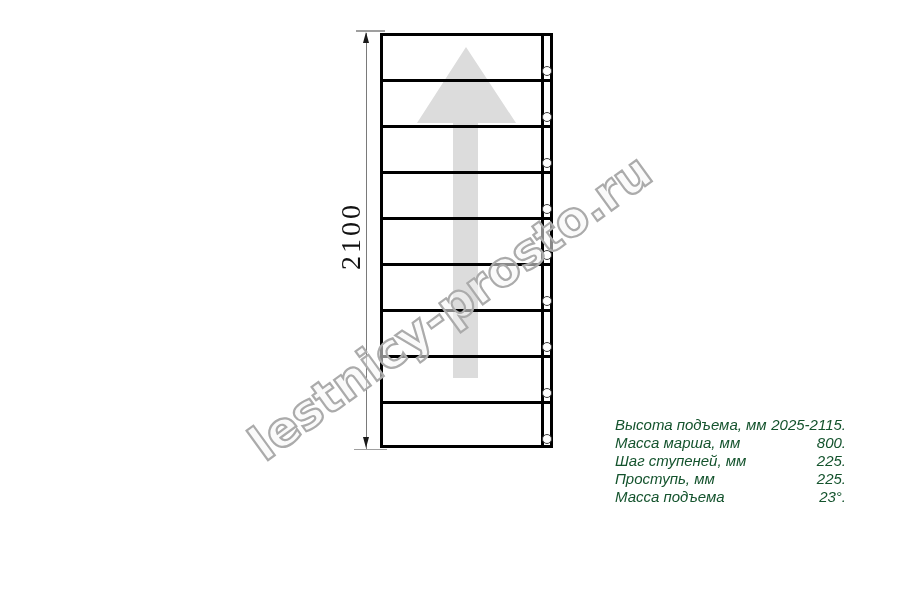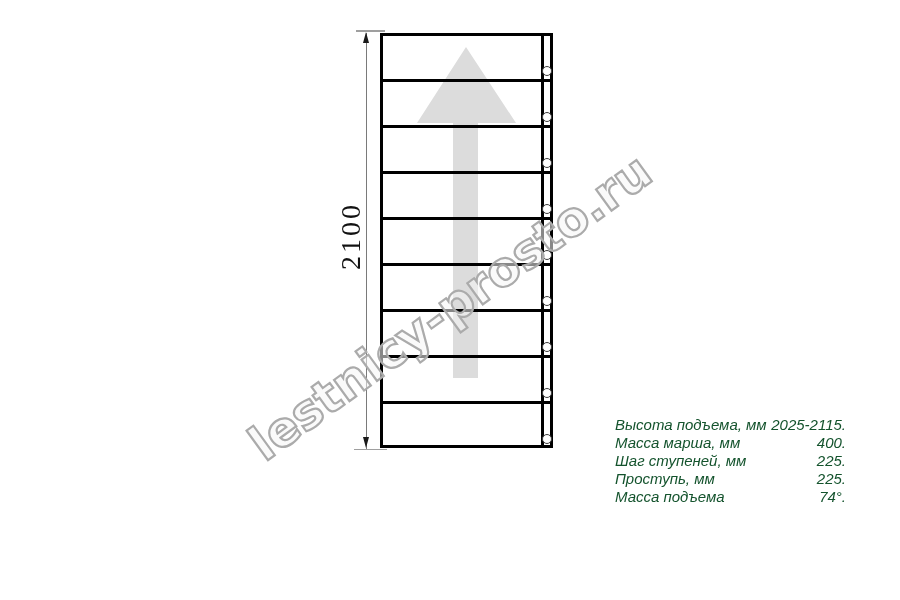--- a/index.html
+++ b/index.html
@@ -81,31 +81,31 @@
   <div class="dim-arrow down"></div>
   <div class="dim-label">2100</div>
 
   <div class="specs">
     <div class="spec-row">
       <span class="spec-label">Высота подъема, мм</span>
       <span class="spec-value">2025-2115.</span>
     </div>
     <div class="spec-row">
       <span class="spec-label">Масса марша, мм</span>
-      <span class="spec-value">400.</span>
+      <span class="spec-value">800.</span>
     </div>
     <div class="spec-row">
       <span class="spec-label">Шаг ступеней, мм</span>
       <span class="spec-value">225.</span>
     </div>
     <div class="spec-row">
       <span class="spec-label">Проступь, мм</span>
       <span class="spec-value">225.</span>
     </div>
     <div class="spec-row">
       <span class="spec-label">Масса подъема</span>
-      <span class="spec-value">74°.</span>
+      <span class="spec-value">23°.</span>
     </div>
   </div>
 
   <div class="watermark">lestnicy-prosto.ru</div>
 
 </div>
 
 </body></html>

